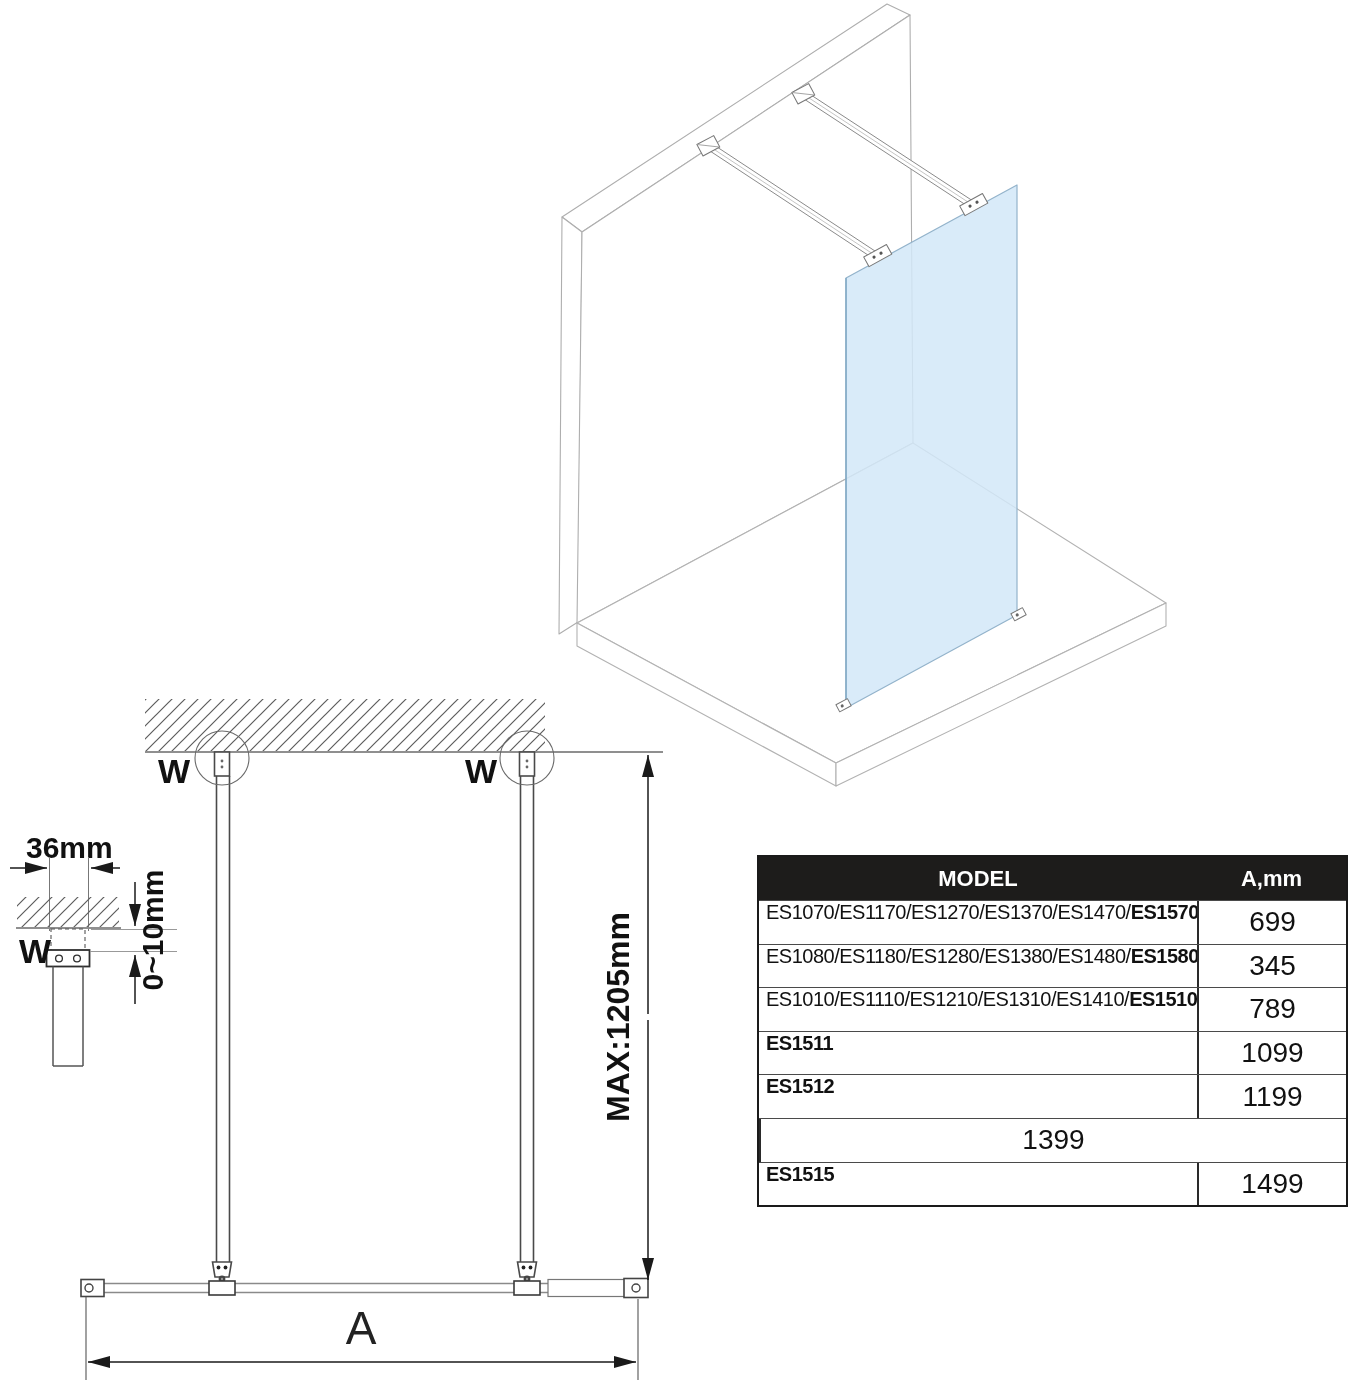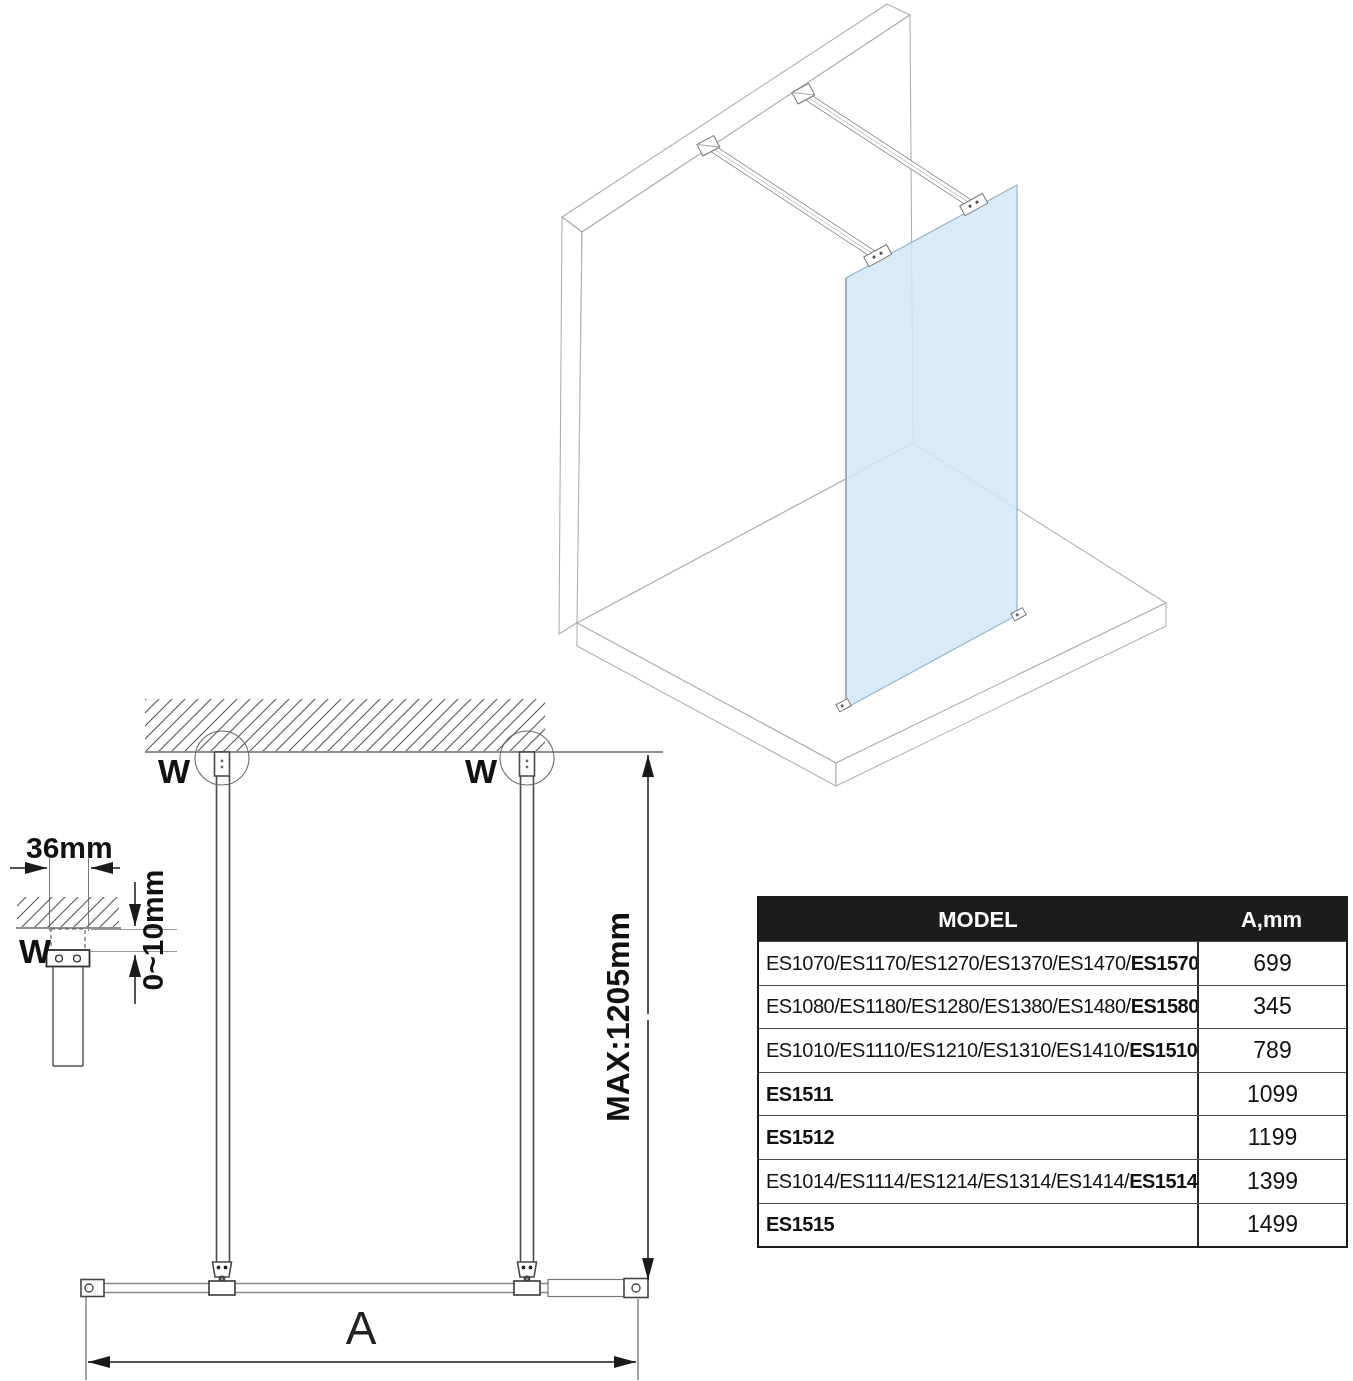--- a/index.html
+++ b/index.html
@@ -3,34 +3,34 @@
 <meta charset="utf-8">
 <style>
   html,body{margin:0;padding:0;background:#ffffff;}
   body{width:1353px;height:1381px;position:relative;overflow:hidden;
        font-family:"Liberation Sans",sans-serif;}
   #drawing{position:absolute;left:0;top:0;}
   .dim-bold{font-family:"Liberation Sans",sans-serif;font-weight:bold;fill:#111;}
   .dim-light{font-family:"Liberation Sans",sans-serif;font-weight:normal;fill:#222;}
 
   
-  .spec-table{position:absolute;left:757px;top:896px;width:591px;background:#fff;
+  .spec-table{position:absolute;left:757px;top:855px;width:591px;background:#fff;
               border:2px solid #1a1a1a;box-sizing:border-box;}
   .thead{display:flex;height:43px;background:#1d1c1b;color:#fff;}
   .thead .hcell{display:flex;align-items:center;justify-content:center;
                 font-weight:bold;font-size:22px;}
   .hcell.model{width:438px;}
   .hcell.amm{flex:1;}
   .trow{display:flex;height:43.6px;border-top:1.6px solid #4a4a4a;box-sizing:border-box;}
   .trow:first-of-type{border-top:none;}
-  .cell-model{width:438px;display:flex;align-items:center;padding-left:7px;
+  .cell-model{width:438px;display:flex;padding-left:7px;
               font-size:20px;letter-spacing:-0.5px;color:#111;box-sizing:border-box;
               white-space:nowrap;overflow:hidden;}
   .cell-a{flex:1;display:flex;align-items:center;justify-content:center;
-          font-size:23px;color:#111;border-left:2px solid #2a2a2a;box-sizing:border-box;}
+          font-size:28px;color:#111;border-left:2px solid #2a2a2a;box-sizing:border-box;}
 </style>
 </head>
 <body>
 
 <svg id="drawing" width="1353" height="1381" viewBox="0 0 1353 1381" xmlns="http://www.w3.org/2000/svg">
   <defs>
     <pattern id="hatch" width="13" height="13" patternUnits="userSpaceOnUse">
       <path d="M0,13 L13,0 M-3,3 L3,-3 M10,16 L16,10" stroke="#5c5c5c" stroke-width="1.2" fill="none"></path>
     </pattern>
     <marker id="arrow" markerUnits="userSpaceOnUse" markerWidth="22" markerHeight="12" refX="22" refY="6" orient="auto">
@@ -216,24 +216,20 @@
       </div>
     <div class="cell-a">1099</div>
   </div>
   <div class="trow">
     <div class="cell-model">
         <b>ES1512</b>
       </div>
     <div class="cell-a">1199</div>
   </div>
   <div class="trow">
-    <div class="cell-model">
-        <span>ES1014/ES1114/ES1214/ES1314/ES1414/</span>
-        <b>ES1514</b>
-      </div>
     <div class="cell-a">1399</div>
   </div>
   <div class="trow">
     <div class="cell-model">
         <b>ES1515</b>
       </div>
     <div class="cell-a">1499</div>
   </div>
 </div>
 

